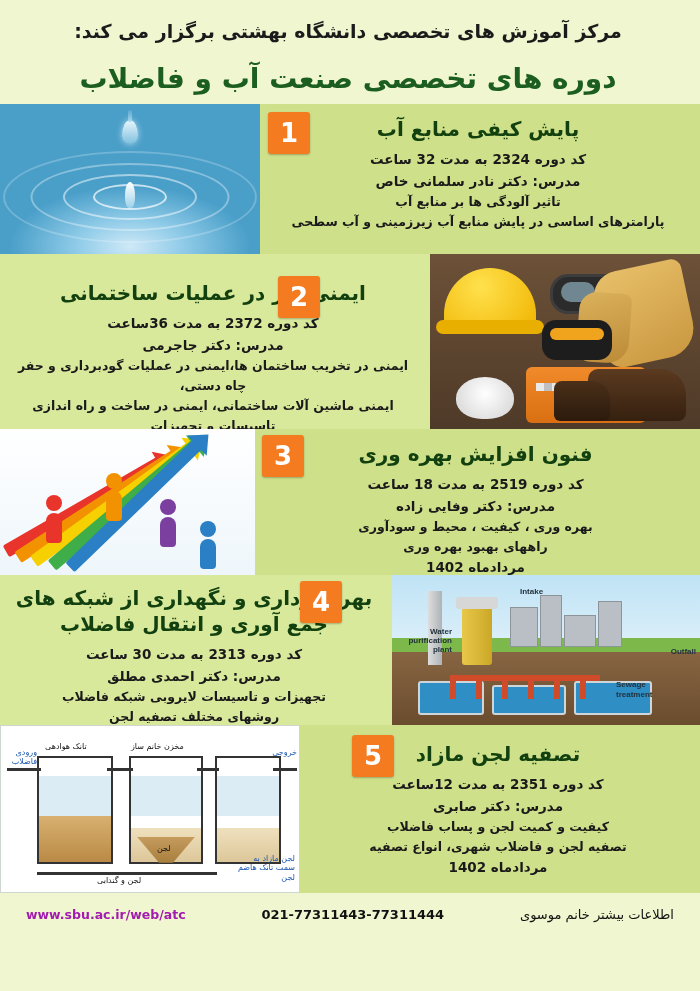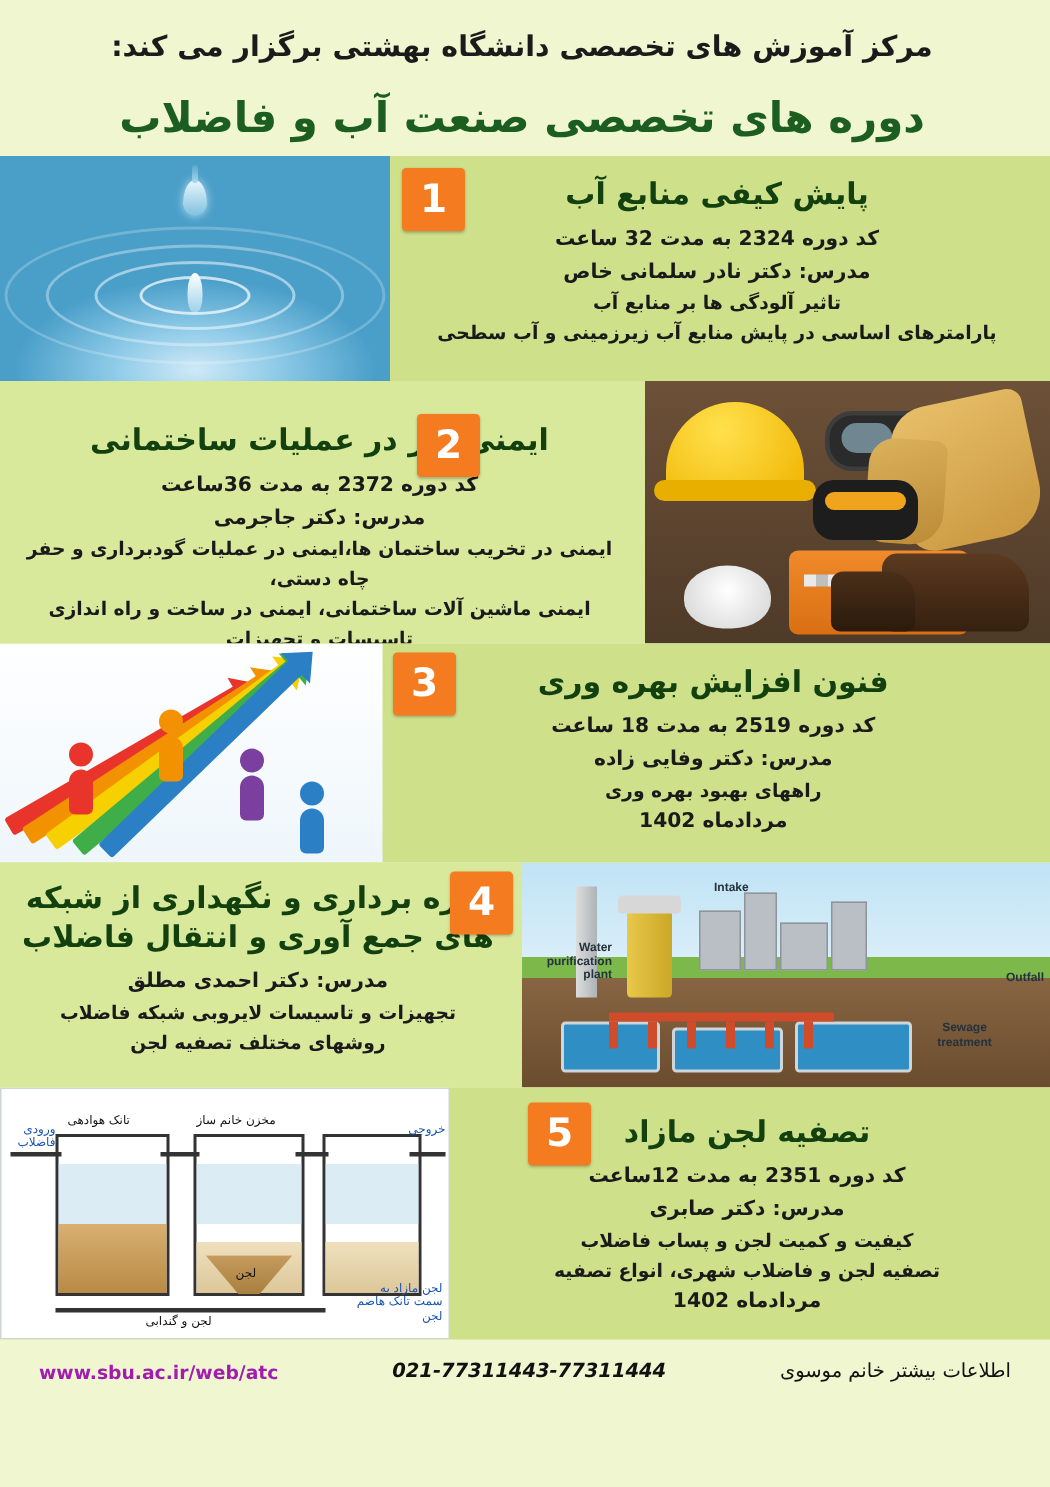--- a/index.html
+++ b/index.html
@@ -266,21 +266,21 @@
   .p1 .head,.p1 .body{ background:#e8342b; }
   .p2{ left:104px; top:44px; }
   .p2 .head,.p2 .body{ background:#f39200; }
   .p3{ left:158px; top:70px; }
   .p3 .head,.p3 .body{ background:#7b3fa0; }
   .p4{ left:198px; top:92px; }
   .p4 .head,.p4 .body{ background:#2b7fc4; }
 
   
   .img-plant {
-    width: 352px;
+    width: 308px;
     height: 150px;
     background: linear-gradient(180deg,#bfe3f5 0%, #d9eef9 42%, #8d6a46 42%, #6a4c2e 100%);
     position: relative;
   }
   .plant-grass{
     position:absolute;left:0;right:0;top:42%;height:14px;background:#7db84a;
   }
   .plant-bldg{
     position:absolute;bottom:52%;background:#b9bfc4;border:1px solid #8d949a;
   }
@@ -312,21 +312,21 @@
   .pipe-row:after{
     content:"";position:absolute;left:0;top:6px;width:100%;height:18px;
     background:repeating-linear-gradient(90deg,#cf4b2a 0 6px,transparent 6px 26px);
   }
   .plant-label{
     position:absolute;font-size:8px;color:#23323c;line-height:1.15;font-weight:bold;
     font-family:"Liberation Sans",sans-serif;
   }
   .lbl-intake{ left:128px; top:12px; }
   .lbl-water{ left:6px;  top:52px; width:54px;}
-  .lbl-sewage{ right:30px; bottom:26px; width:54px; text-align:center;}
+  .lbl-sewage{ right:30px; bottom:26px; width:54px; text-align:left;}
   .lbl-outfall{ right:4px; top:72px; }
 
   
   .img-sludge {
     width: 300px;
     height: 168px;
     background: #ffffff;
     position: relative;
     border: 1px solid #cfd6cf;
     box-sizing: border-box;
@@ -370,21 +370,21 @@
     align-items:center;
     justify-content:space-between;
     padding:0 26px;
     box-sizing:border-box;
     direction:rtl;
   }
   .footer-contact{
     font-size:13px;font-weight:normal;color:#111;
   }
   .footer-phone{
-    font-size:13px;font-weight:bold;color:#111;direction:ltr;font-style:italic;
+    font-size:13px;font-weight:bold;color:#111;direction:ltr;
   }
   .footer-url{
     font-size:12.5px;font-weight:bold;color:#a21caf;direction:ltr;
   }
 </style>
 </head>
 <body>
 
 <div class="poster">
 
@@ -431,20 +431,21 @@
 
     </div>
     <div class="badge" style="left:278px; top:22px;">2</div>
   </div>
 
   <div class="course bg-a" style="height:146px;">
     <div class="course-text" style="padding-top:12px;">
       <div class="course-title">فنون افزایش بهره وری</div>
       <div class="course-meta">کد دوره 2519 به مدت 18 ساعت</div>
       <div class="course-meta">مدرس: دکتر وفایی زاده</div>
+      <div class="course-desc">بهره وری ، کیفیت ، محیط و سودآوری</div>
       <div class="course-desc">راههای بهبود بهره وری</div>
       <div class="course-date">مردادماه 1402</div>
     </div>
     <div class="badge" style="left:262px; top:6px;">3</div>
     <div class="course-img img-arrows">
       <div class="arr a1"></div>
       <div class="arr a2"></div>
       <div class="arr a3"></div>
       <div class="arr a4"></div>
       <div class="arr a5"></div>
@@ -480,20 +481,21 @@
       <div class="tank t2"></div>
       <div class="tank t3"></div>
       <div class="pipe-row"></div>
       <div class="plant-label lbl-intake">Intake</div>
       <div class="plant-label lbl-water">Water purification plant</div>
       <div class="plant-label lbl-sewage">Sewage treatment</div>
       <div class="plant-label lbl-outfall">Outfall</div>
     </div>
     <div class="course-text" style="padding-top:10px;">
       <div class="course-title">بهره برداری و نگهداری از شبکه های جمع آوری و انتقال فاضلاب</div>
+      <div class="course-meta">کد دوره 2313 به مدت 30 ساعت</div>
       <div class="course-meta">مدرس: دکتر احمدی مطلق</div>
       <div class="course-desc">تجهیزات و تاسیسات لایروبی شبکه فاضلاب</div>
       <div class="course-desc">روشهای مختلف تصفیه لجن</div>
 
     </div>
     <div class="badge" style="left:300px; top:6px;">4</div>
   </div>
 
   <div class="course bg-a" style="height:168px;">
     <div class="course-text" style="padding-top:16px;">

